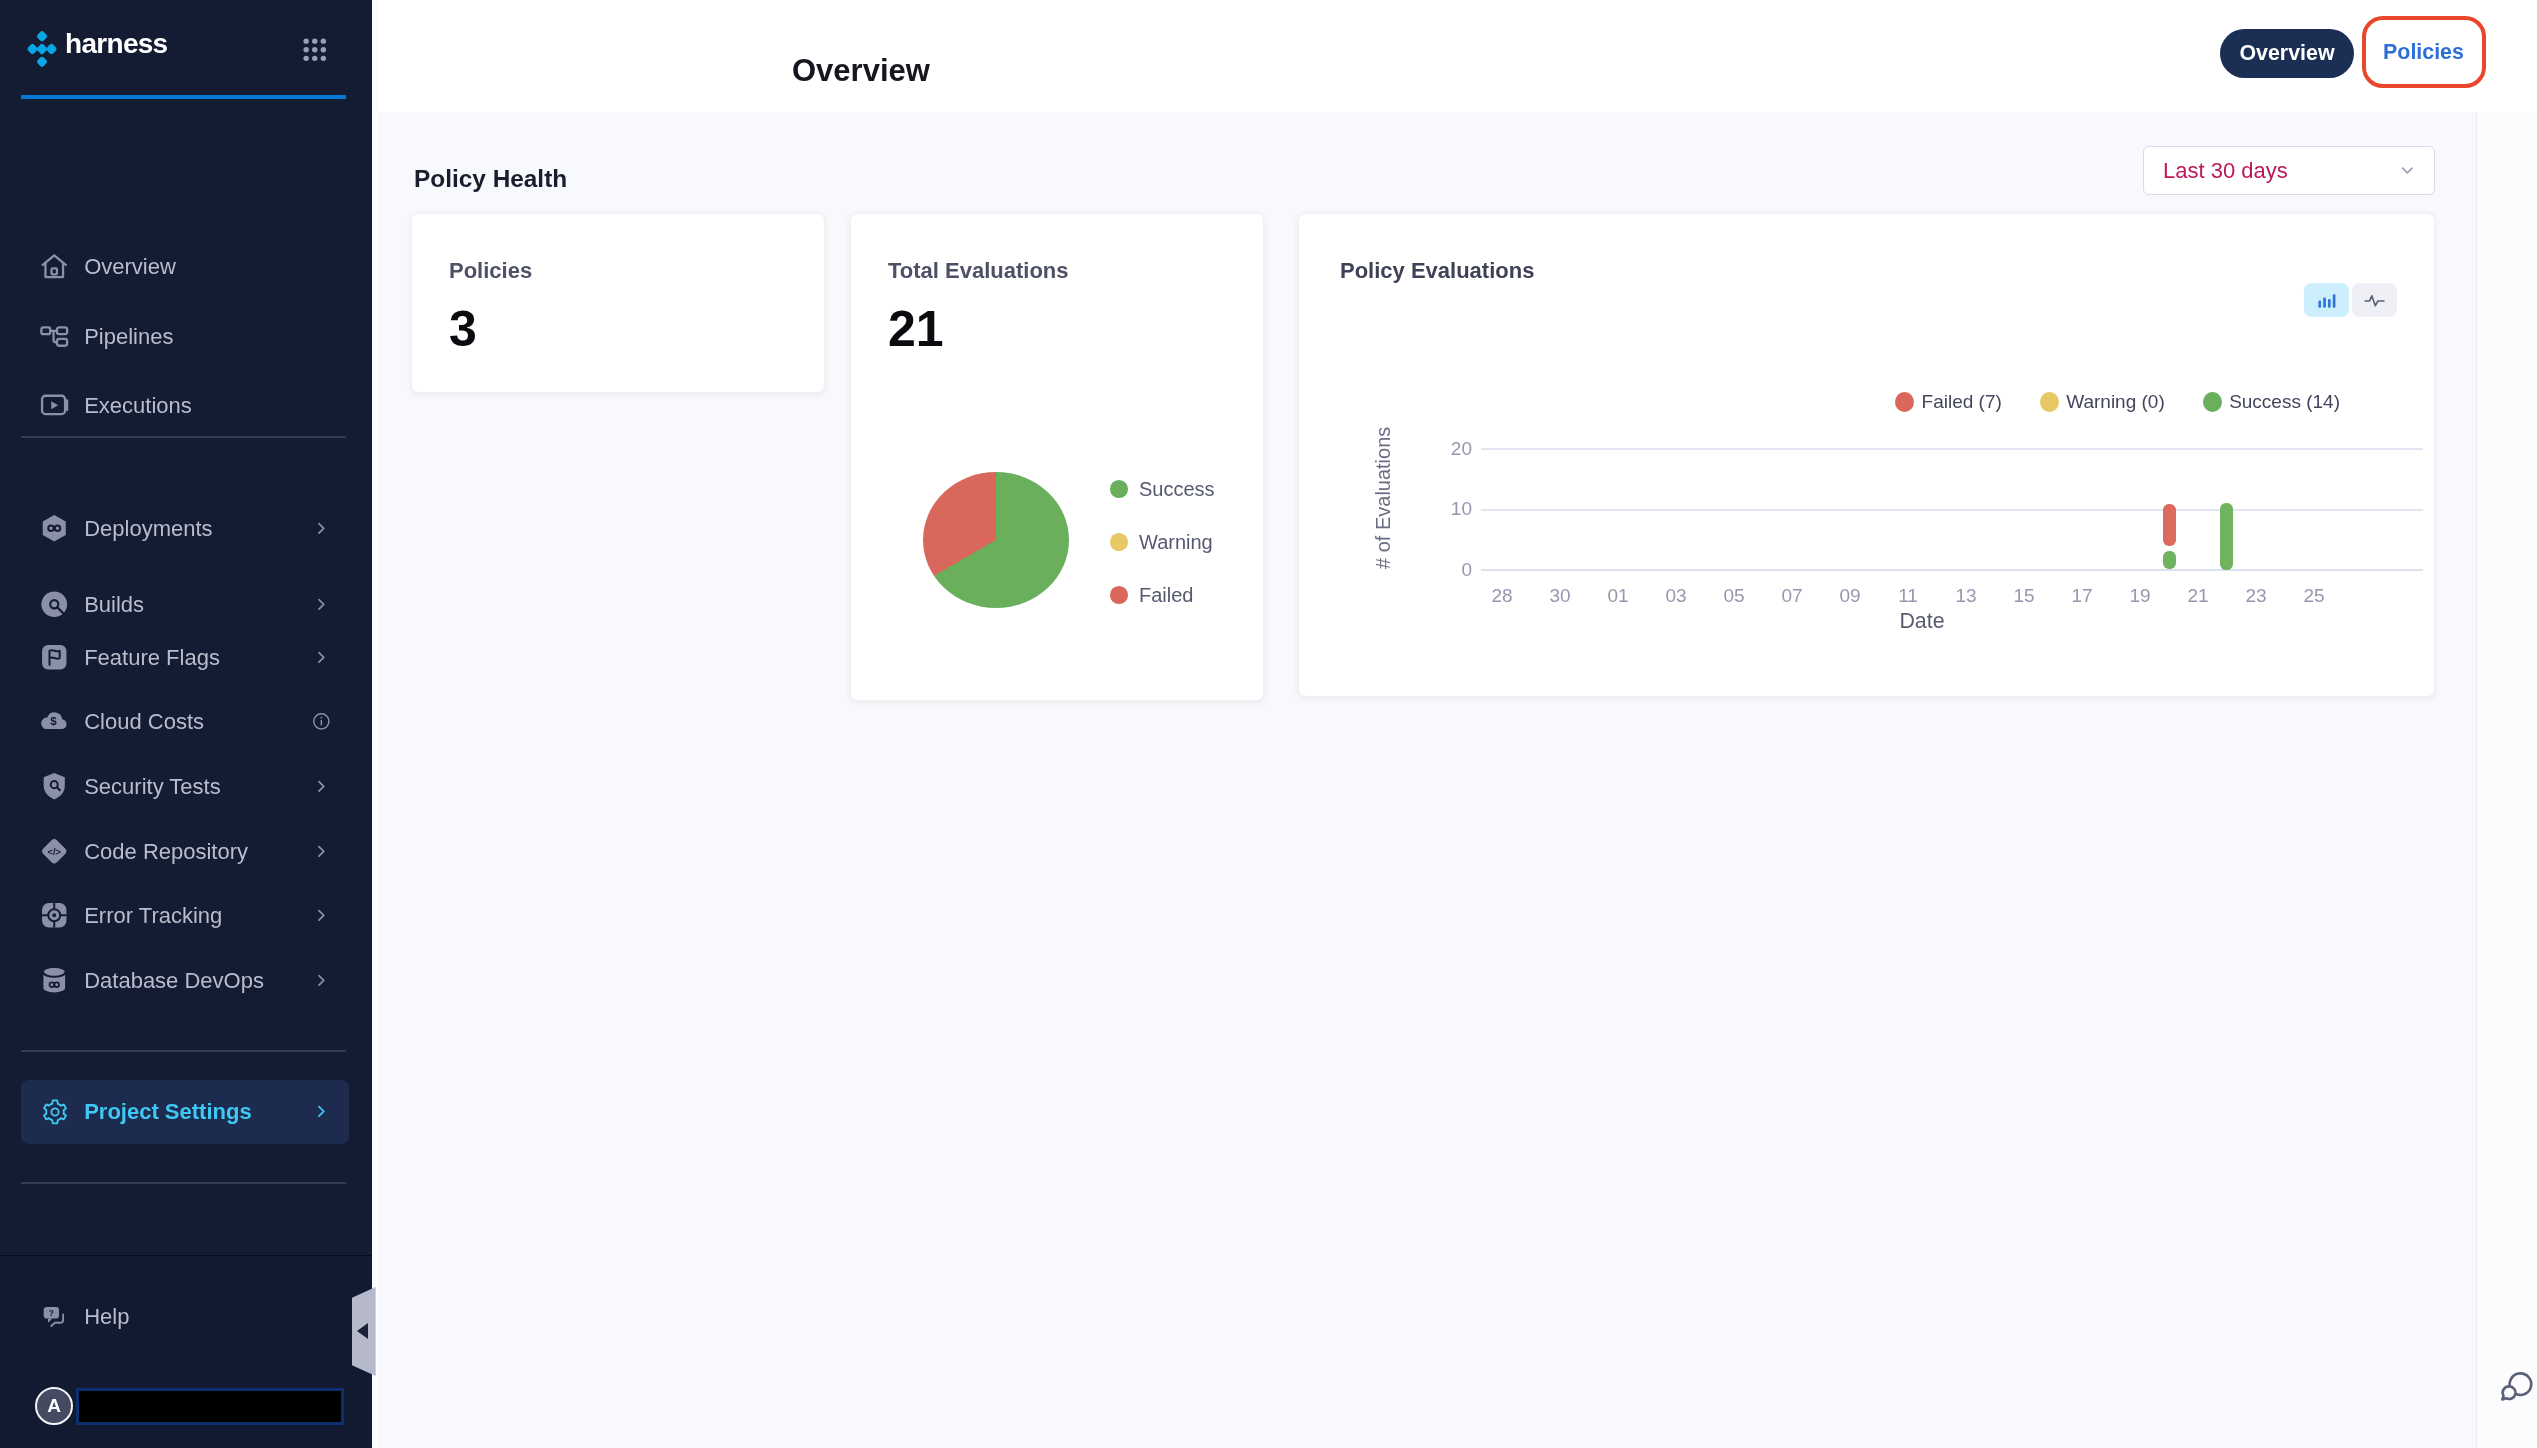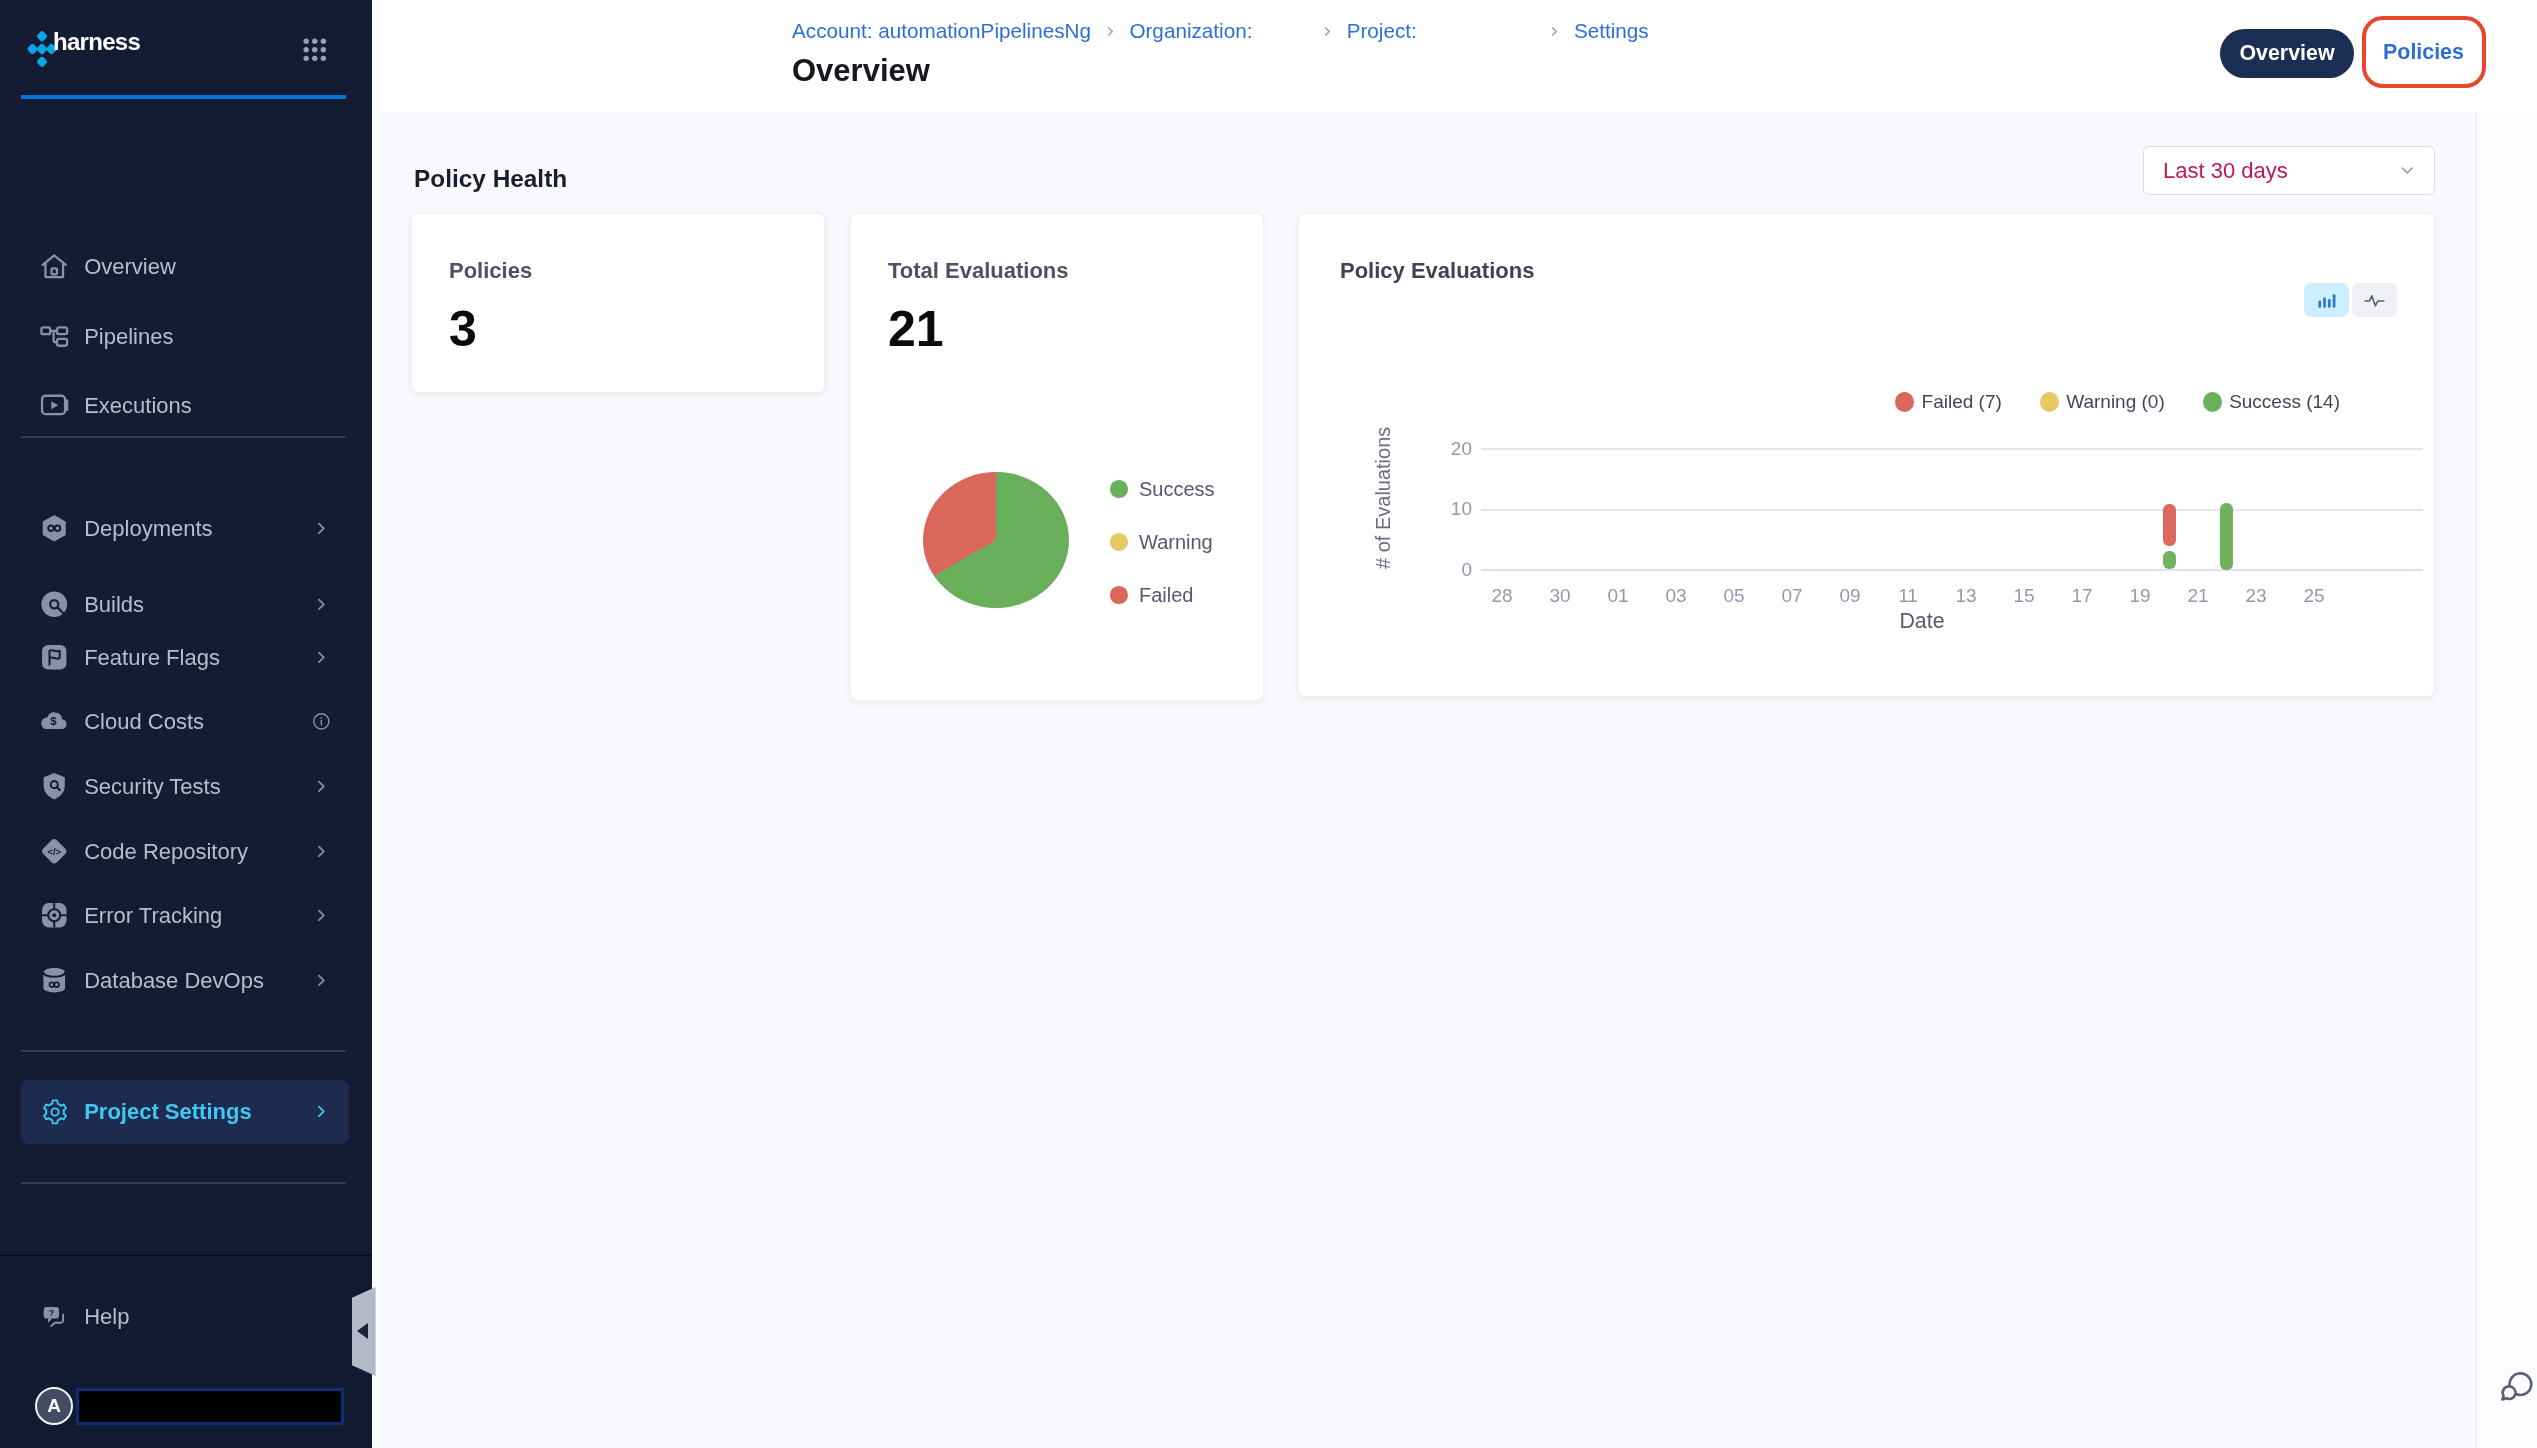--- a/index.html
+++ b/index.html
@@ -4,21 +4,21 @@
 <style>
   * { margin:0; padding:0; box-sizing:border-box; }
   html,body { background:#ffffff; }
   body { font-family:"Liberation Sans","DejaVu Sans",sans-serif; }
   #app { position:relative; width:2538px; height:1449px; overflow:hidden; background:#ffffff; }
 
   
   #sidebar { position:absolute; left:0; top:0; width:372px; height:1449px; background:#131c33; z-index:5; }
   .gutter { position:absolute; left:372px; top:0; width:5.9px; height:1449px; background:#fbfcfe; z-index:6; }
   .logo-mark { position:absolute; left:22px; top:29.5px; width:40px; height:38px; }
-  .logo-text { position:absolute; left:53px; top:28px; font-size:24px; font-weight:700; color:#ffffff; letter-spacing:-0.7px; }
+  .logo-text { position:absolute; left:65px; top:28px; font-size:28px; font-weight:700; color:#ffffff; letter-spacing:-0.7px; }
   .grid-btn { position:absolute; left:300px; top:35px; width:29.5px; height:29.5px; cursor:pointer; }
   .blue-rule { position:absolute; left:20.7px; top:95px; width:325px; height:3.7px; background:#0278d5; }
   .project-card { position:absolute; left:20.7px; top:124px; width:328px; height:84px; background:#161f3a; border:1.5px solid #3a4560; border-radius:10.3px; cursor:pointer; }
   .pc-cube { position:absolute; left:23.6px; top:16.2px; width:20.7px; height:20.7px; color:#8a90a6; }
   .pc-label { position:absolute; left:52px; top:19px; font-size:16.2px; font-weight:700; letter-spacing:1.5px; color:#8a90a6; }
   .pc-name { position:absolute; left:22px; top:40px; font-size:23.6px; color:#eef0f5; }
   .pc-chev { position:absolute; right:14.8px; top:29.5px; width:22px; height:22px; color:#aab0c2; }
   .srow { position:absolute; left:20.7px; width:328px; height:65px; display:flex; align-items:center; padding:0 16.2px 0 17.7px; border-radius:7.4px; cursor:pointer; }
   .srow .nav-icon { width:32.5px; height:32.5px; margin-right:13.3px; color:#8a90a6; flex:none; display:flex; align-items:center; justify-content:center; }
   .srow .nav-label { font-size:22px; color:#b9bdcb; white-space:nowrap; }
@@ -309,43 +309,20 @@
         <span>A</span>
       </div>
     <div class="redacted"></div>
   </aside>
 
   <div class="gutter"></div>
   <div class="collapse-handle"></div>
   <div class="collapse-tri"></div>
 
   <header id="header">
-    <nav id="breadcrumb">
-        <a class="crumb">Account: automationPipelinesNg</a>
-        <span class="crumb-sep">
-          <svg width="14.8" height="14.8" viewBox="0 0 24 24" fill="none" stroke="currentColor" stroke-width="2.4" stroke-linecap="round" stroke-linejoin="round">
-            <path d="M9 6l6 6-6 6"></path>
-          </svg>
-        </span>
-        <a class="crumb">Organization:</a>
-        <span class="crumb-gap" style="width: 44px;"></span>
-        <span class="crumb-sep">
-          <svg width="14.8" height="14.8" viewBox="0 0 24 24" fill="none" stroke="currentColor" stroke-width="2.4" stroke-linecap="round" stroke-linejoin="round">
-            <path d="M9 6l6 6-6 6"></path>
-          </svg>
-        </span>
-        <a class="crumb">Project:</a>
-        <span class="crumb-gap" style="width: 107px;"></span>
-        <span class="crumb-sep">
-          <svg width="14.8" height="14.8" viewBox="0 0 24 24" fill="none" stroke="currentColor" stroke-width="2.4" stroke-linecap="round" stroke-linejoin="round">
-            <path d="M9 6l6 6-6 6"></path>
-          </svg>
-        </span>
-        <a class="crumb">Settings</a>
-      </nav>
     <h1 id="page-title">Overview</h1>
     <div id="tabs">
         <button class="tab pill" style="left: 1842px; top: 29px; width: 134px; height: 49px;">Overview</button>
         <button class="tab" style="left: 1994px; top: 26.6px; width: 103px; height: 52px;">Policies</button>
         <div class="annot-ring" style="left: 1984px; top: 16.2px; width: 124px; height: 72px;"></div>
         <button class="tab" style="left: 2137px; top: 29px; width: 111px; height: 49px;">Policy Sets</button>
       </div>
 
   </header>
 

